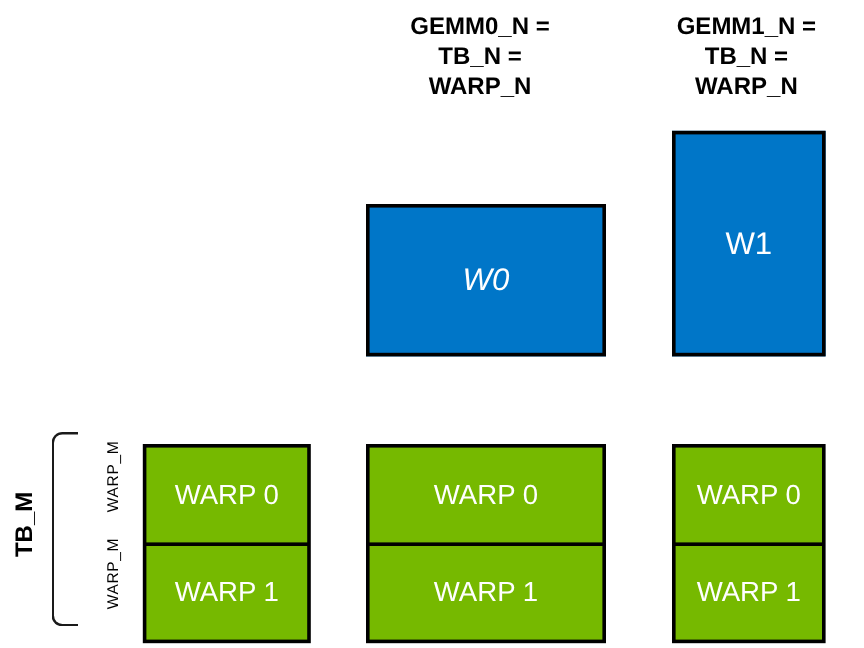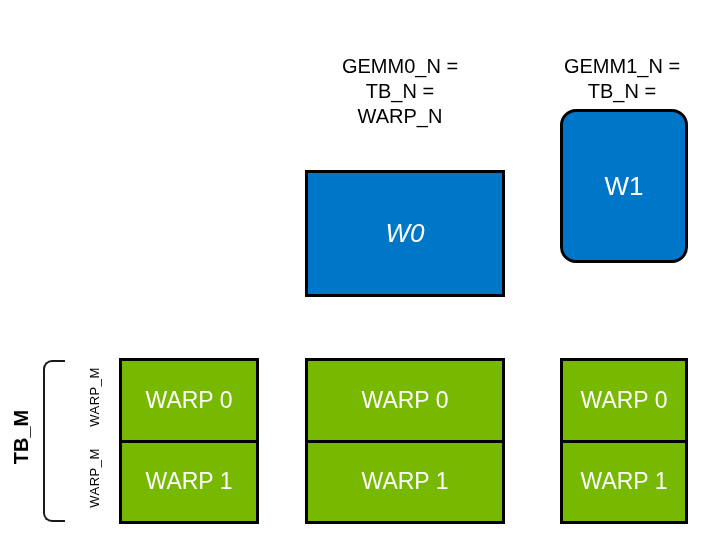--- a/index.html
+++ b/index.html
@@ -15,50 +15,49 @@
     background: #ffffff;
     overflow: hidden;
   }
   
   .col-header {
     position: absolute;
     top: 10px;
     width: 200px;
     text-align: center;
     font-size: 20px;
-    font-weight: 400;
+    font-weight: 700;
     line-height: 25px;
     color: #000000;
     white-space: pre-line;
     letter-spacing: 0px;
-    margin-top: 44px;
   }
   #header-gemm0 { left: 300px; }
   #header-gemm1 { left: 522px; }
 
   
   .blue-tile {
     position: absolute;
     box-sizing: border-box;
     background: #0076C8;
     border: 3px solid #000000;
     display: flex;
     align-items: center;
     justify-content: center;
     color: #ffffff;
     font-size: 26px;
     font-weight: 400;
   }
   #tile-w0 { left: 305px; top: 170px; width: 200px; height: 127px; font-style: italic; }
-  #tile-w1 { left: 560px; top: 109px; width: 128px; height: 154px; border-radius: 16px; }
+  #tile-w1 { left: 560px; top: 109px; width: 128px; height: 188px; }
 
   
   .warp-col {
     position: absolute;
-    top: 358px;
+    top: 370px;
     height: 166px;
     box-sizing: border-box;
     background: #000000;       
     padding: 3px;
     display: flex;
     flex-direction: column;
     gap: 3px;
   }
   #warp-col-0 { left: 119px; width: 140px; }
   #warp-col-1 { left: 305px; width: 200px; }

